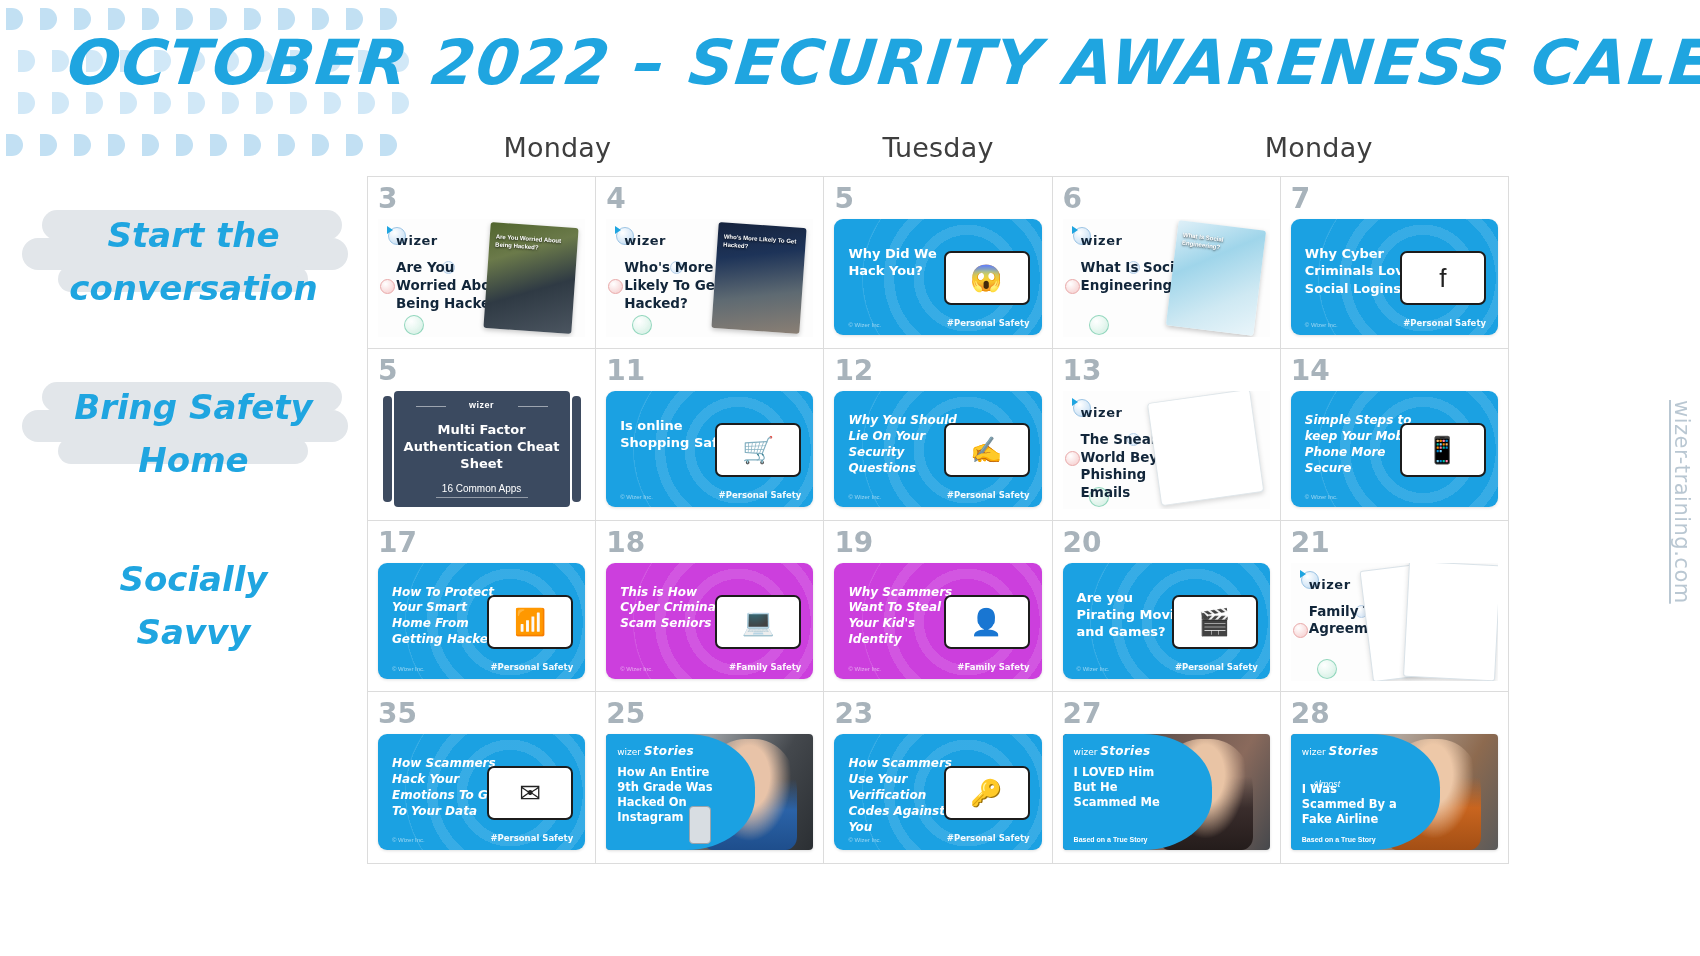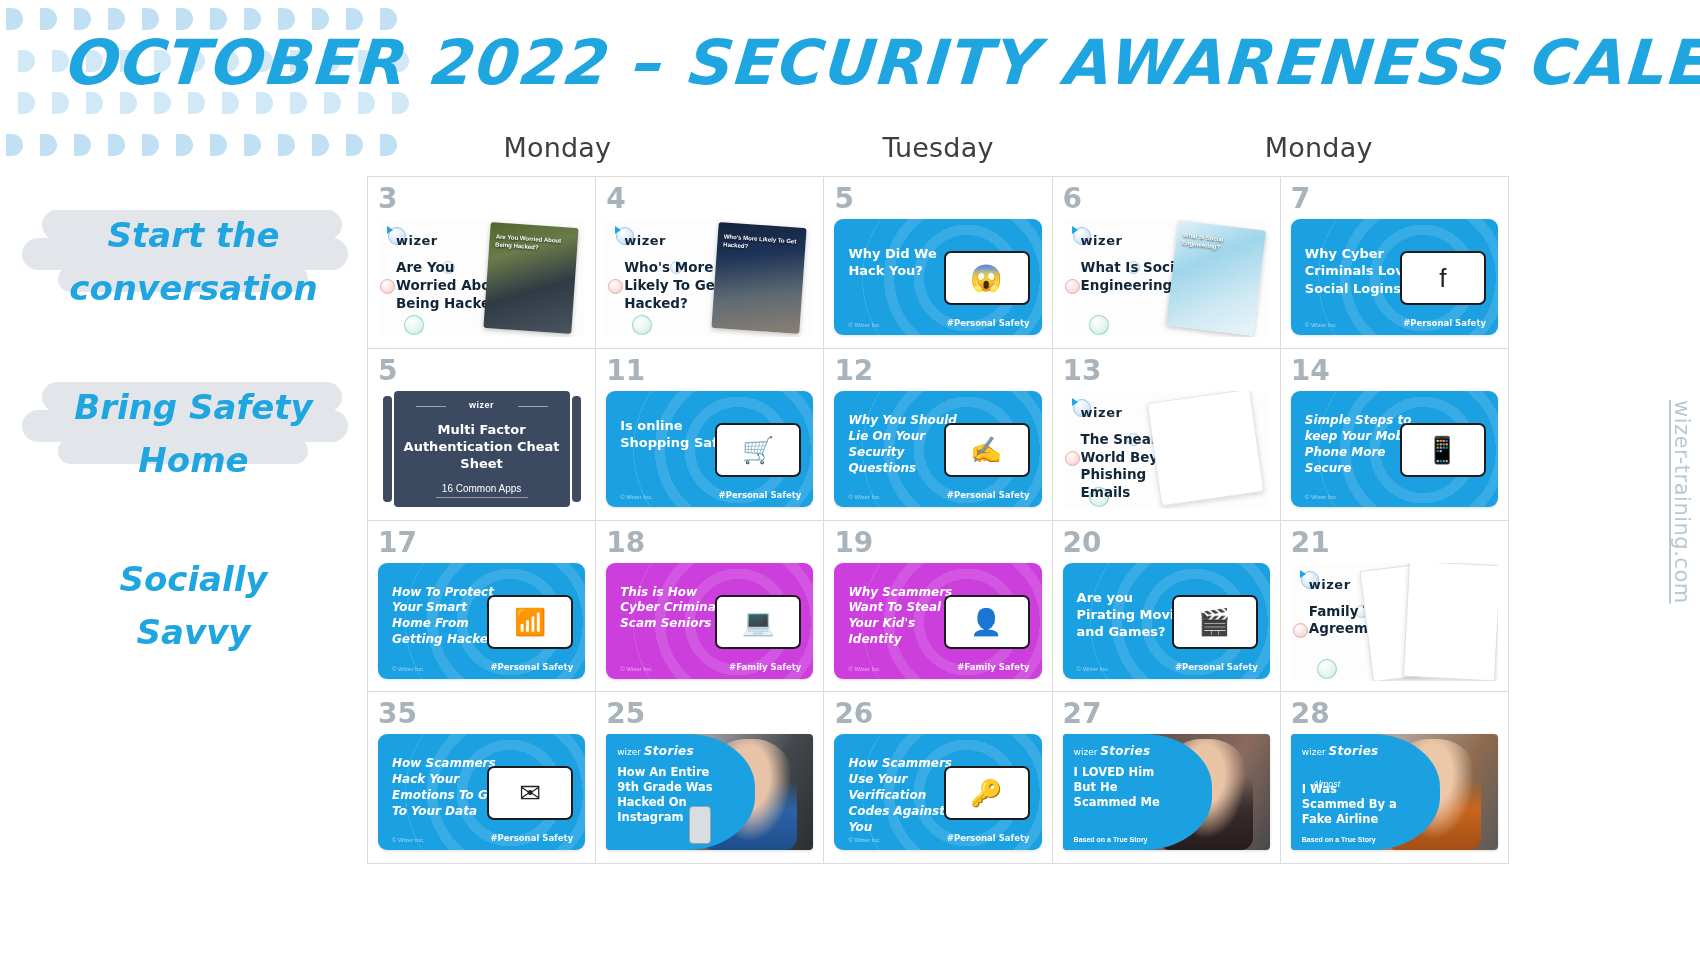--- a/index.html
+++ b/index.html
@@ -606,21 +606,21 @@
         <span class="st-logo">
           <span>wizer</span>
           <b>Stories</b>
         </span>
 
         <span class="st-title" style="">How An Entire 9th Grade Was Hacked On Instagram</span>
         <span class="st-foot"></span>
       </div>
       </div>
     <div class="cell">
-        <div class="daynum">26</div>
+        <div class="daynum">23</div>
         <div class="t-card blue">
         <span class="rings"></span>
         <span class="ctitle small">How Scammers Use Your Verification Codes Against You</span>
         <span class="sketch">🔑</span>
         <span class="copyright">© Wizer Inc.</span>
         <span class="hashtag">#Personal Safety</span>
       </div>
       </div>
     <div class="cell">
         <div class="daynum">27</div>

